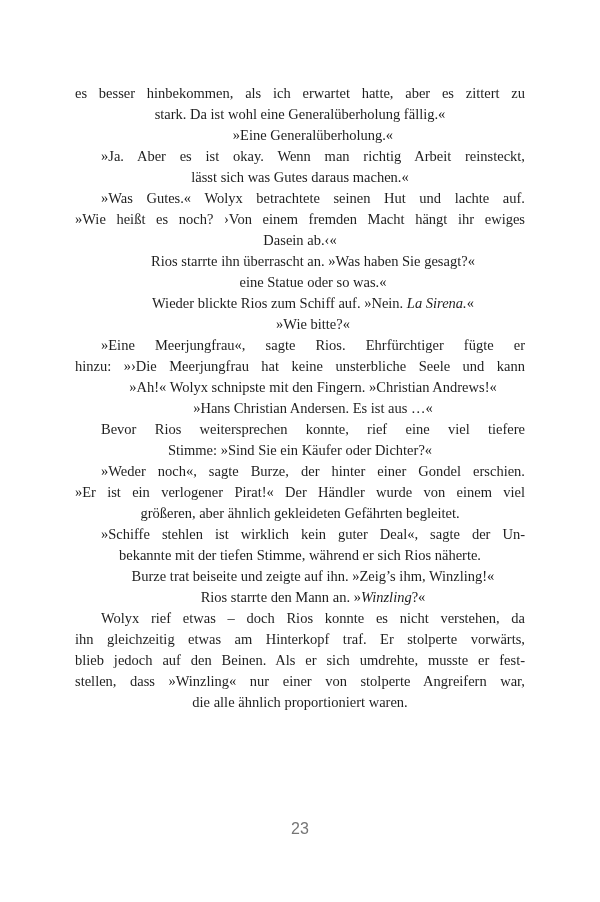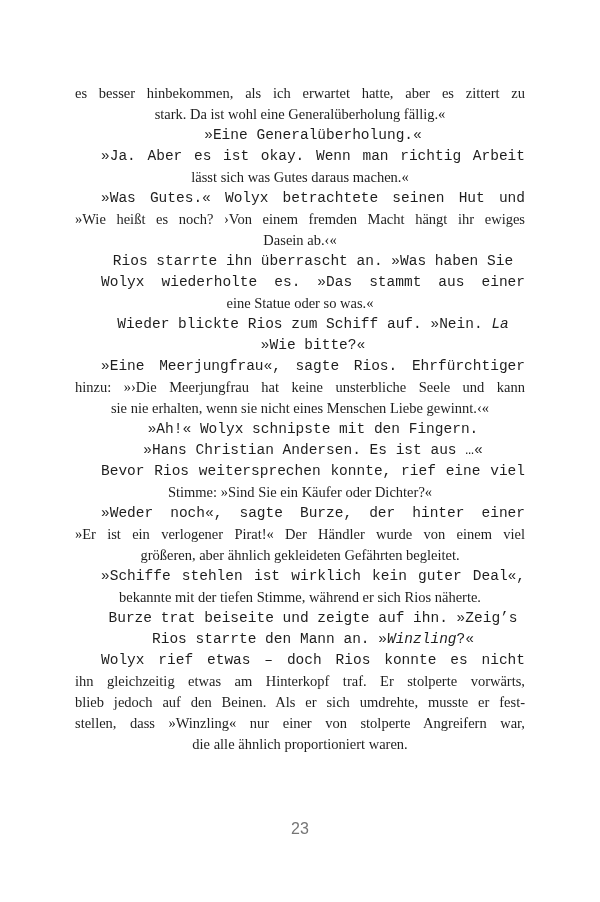--- a/index.html
+++ b/index.html
@@ -41,21 +41,20 @@
     content: "";
     display: inline-block;
     width: 100%;
     height: 0;
   }
   .line.last {
     text-align: center;
   }
   .para.indent .line:first-child {
     text-indent: 26px;
-    font-family: Liberation Mono, monospace;
   }
   .seg { font-style: normal; }
   .seg.italic { font-style: italic; }
   .folio {
     position: absolute;
     top: 820px;
     left: 0;
     width: 600px;
     text-align: center;
     font-family: "Liberation Sans", "DejaVu Sans", sans-serif;
@@ -82,33 +81,31 @@
       </div>
       <div class="para indent">
         <div class="line fill"><span class="seg">»Was Gutes.« Wolyx betrachtete seinen Hut und lachte auf.</span></div>
         <div class="line fill"><span class="seg">»Wie heißt es noch? ›Von einem fremden Macht hängt ihr ewiges</span></div>
         <div class="line last"><span class="seg">Dasein ab.‹«</span></div>
       </div>
       <div class="para indent">
         <div class="line last"><span class="seg">Rios starrte ihn überrascht an. »Was haben Sie gesagt?«</span></div>
       </div>
       <div class="para indent">
-        <div class="line fill"><span class="seg">Wolyx wiederholte es. »Das stammt aus einer anderen Ge-</span></div>
         <div class="line last"><span class="seg">eine Statue oder so was.«</span></div>
       </div>
       <div class="para indent">
         <div class="line last"><span class="seg">Wieder blickte Rios zum Schiff auf. »Nein. </span><span class="seg italic">La Sirena.</span><span class="seg">«</span></div>
       </div>
       <div class="para indent">
         <div class="line last"><span class="seg">»Wie bitte?«</span></div>
       </div>
       <div class="para indent">
         <div class="line fill"><span class="seg">»Eine Meerjungfrau«, sagte Rios. Ehrfürchtiger fügte er</span></div>
         <div class="line fill"><span class="seg">hinzu: »›Die Meerjungfrau hat keine unsterbliche Seele und kann</span></div>
-        <div class="line last"><span class="seg">sie nie erhalten, wenn sie nicht eines Menschen Liebe gewinnt.‹«</span></div>
       </div>
       <div class="para indent">
         <div class="line last"><span class="seg">»Ah!« Wolyx schnipste mit den Fingern. »Christian Andrews!«</span></div>
       </div>
       <div class="para indent">
         <div class="line last"><span class="seg">»Hans Christian Andersen. Es ist aus …«</span></div>
       </div>
       <div class="para indent">
         <div class="line fill"><span class="seg">Bevor Rios weitersprechen konnte, rief eine viel tiefere</span></div>
         <div class="line last"><span class="seg">Stimme: »Sind Sie ein Käufer oder Dichter?«</span></div>

